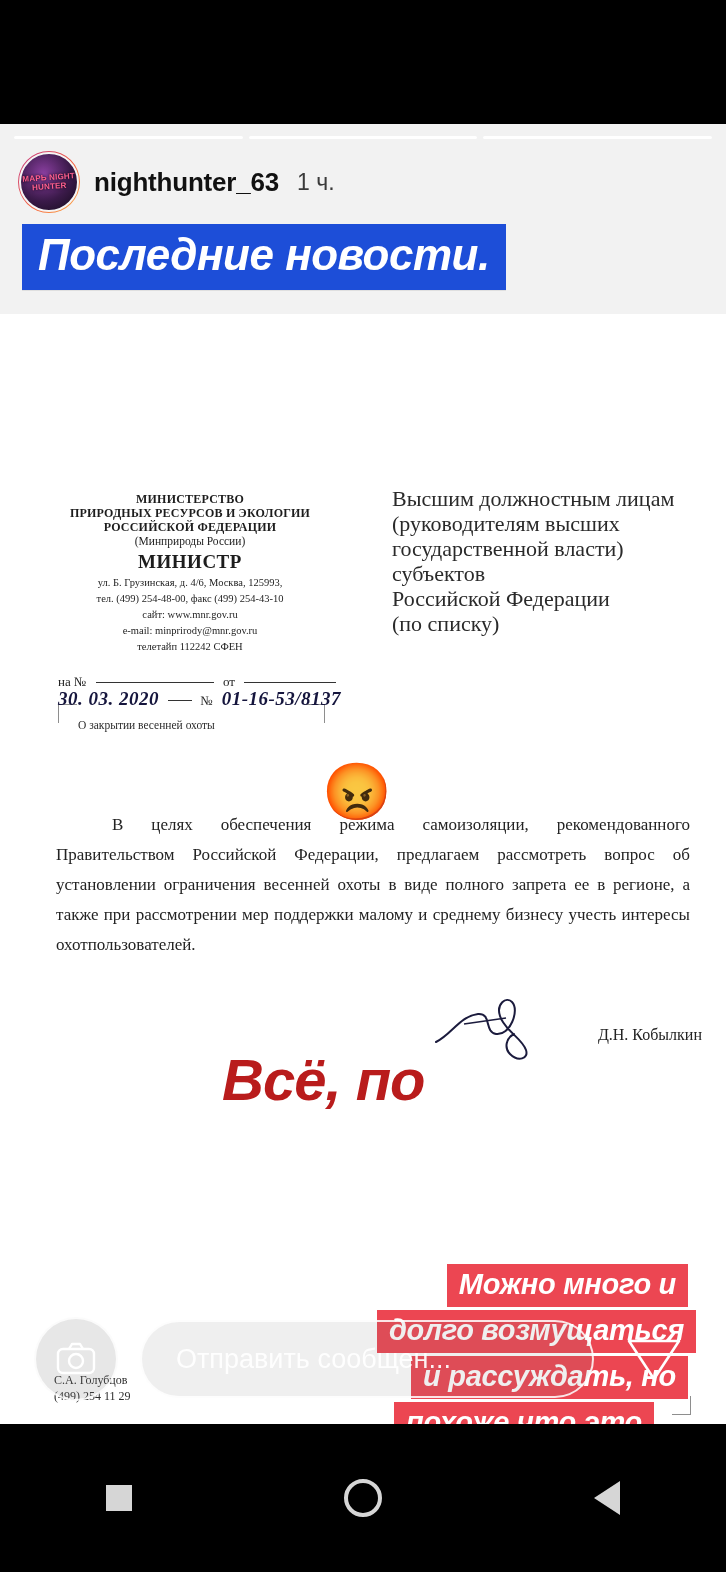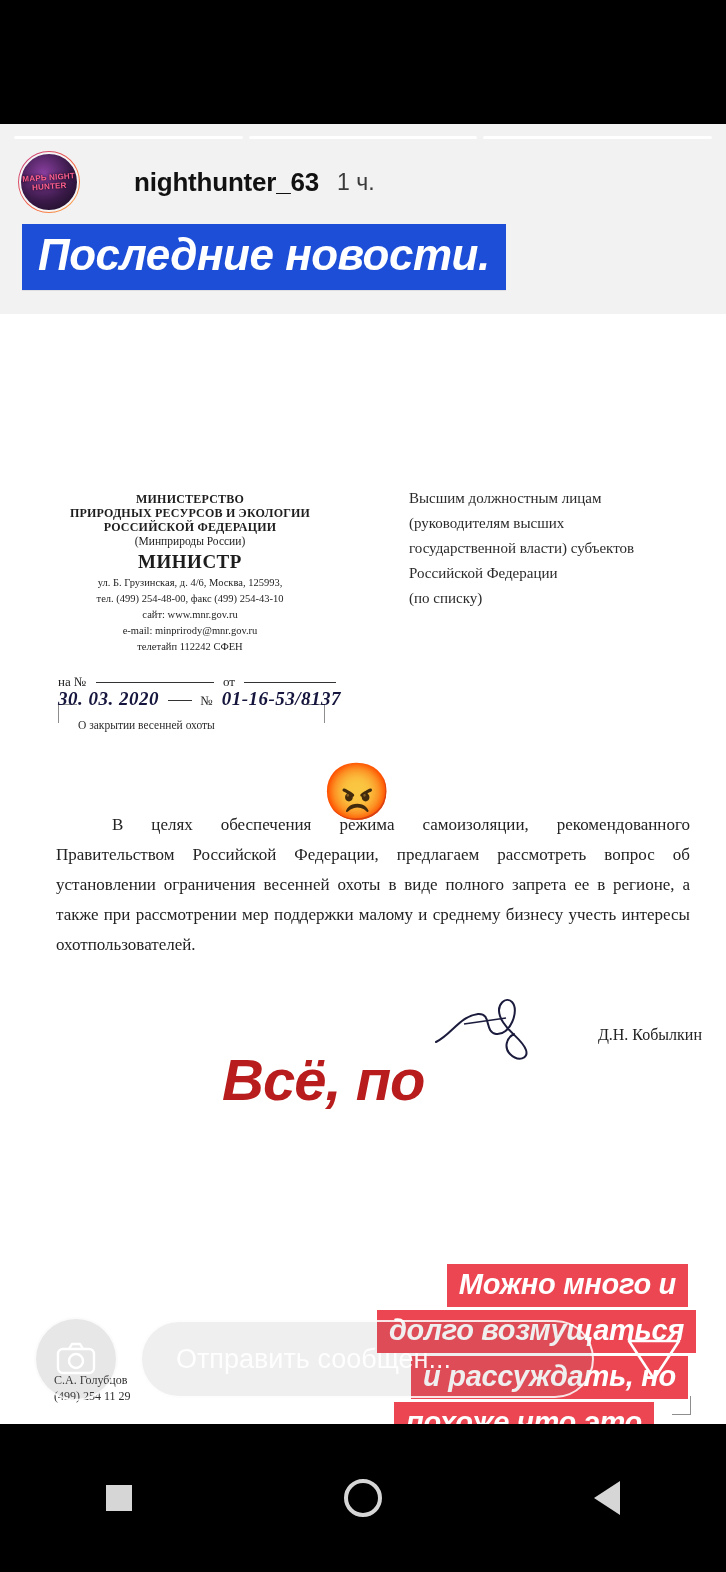--- a/index.html
+++ b/index.html
@@ -89,21 +89,20 @@
     line-height: 9px;
     text-align: center;
     transform: rotate(-4deg);
     text-shadow: 0 0 3px #000;
   }
   .username {
     color: #111;
     font-size: 26px;
     font-weight: bold;
     letter-spacing: -0.2px;
-    margin-left: 40px;
   }
   .timeago {
     color: #3b3b3b;
     font-size: 23px;
     margin-left: 4px;
   }
 
   
   .headline {
     position: absolute;
@@ -172,25 +171,25 @@
     letter-spacing: 0.5px;
   }
   .ministry-block .small {
     font-size: 10.5px;
     line-height: 13px;
     margin-top: 3px;
   }
 
   .addressee {
     position: absolute;
-    left: 409px;
+    left: 392px;
     top: 172px;
     width: 300px;
     font-family: "Liberation Serif", serif;
-    font-size: 15px;
+    font-size: 22px;
     line-height: 25px;
     color: #2a2a2a;
   }
 
   .date-line {
     position: absolute;
     left: 58px;
     top: 330px;
     width: 300px;
     font-family: "Liberation Serif", serif;

